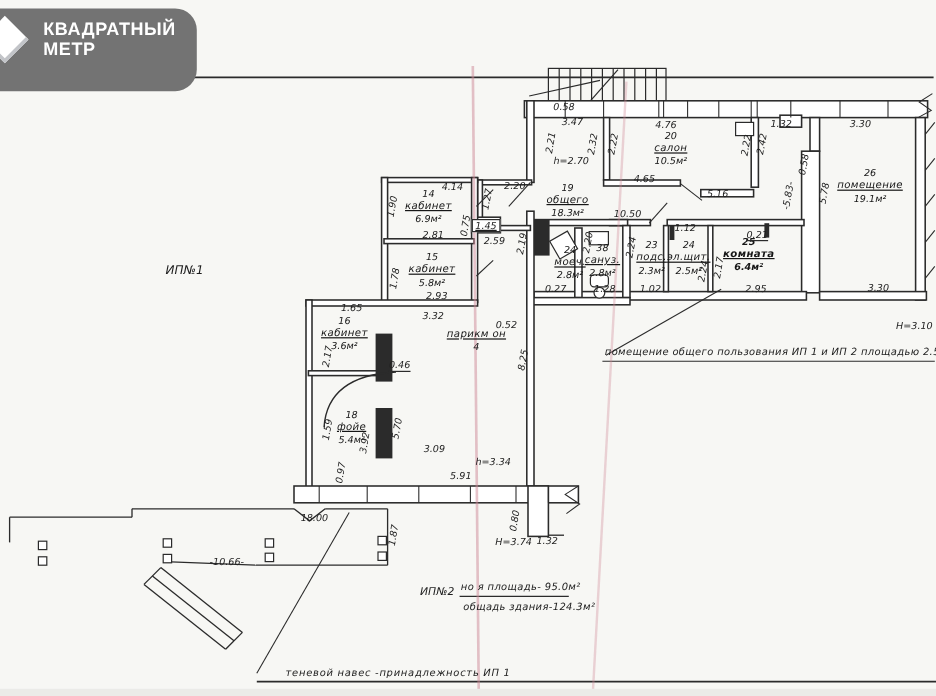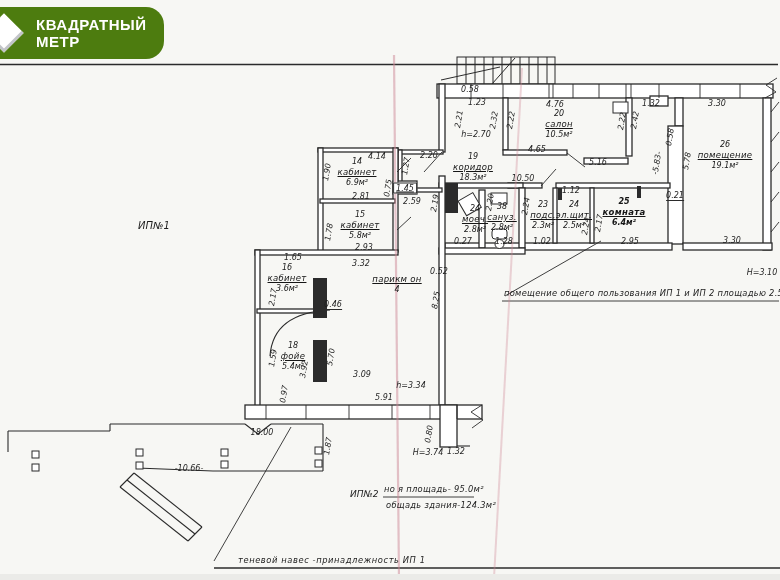--- a/index.html
+++ b/index.html
@@ -10,21 +10,21 @@
   .dim{position:absolute;font:italic 8px "DejaVu Sans",sans-serif;color:#1f1f1f;
        white-space:nowrap;transform:translate(-50%,-50%);}
   .dim.rot{transform:translate(-50%,-50%) rotate(-80deg);}
   .dim.box{border:1px solid #2b2b2b;background:#fff;padding:0 2px;}
   .dim.und{border-bottom:1px solid #2b2b2b;}
   .room{position:absolute;width:90px;text-align:center;
         font:italic 8px "DejaVu Sans",sans-serif;color:#161616;line-height:1.25;}
   .room .rnum{font-size:8px;}
   .room .rname{font-size:8.5px;text-decoration:underline;letter-spacing:.3px;}
   .room .rarea{font-size:8px;}
-  #logo{position:absolute;left:0;top:7px;width:164px;height:52px;background:#4d7c0f;
+  #logo{position:absolute;left:0;top:7px;width:164px;height:69px;background:#737373;
         border-radius:0 18px 18px 0;}
   #logo .diamond{position:absolute;left:-10px;top:12px;width:28px;height:28px;background:#fff;
         transform:rotate(45deg);box-shadow:inset -3px -3px 0 #c2c4c8;}
   #logo .ltext{position:absolute;left:36px;top:9px;color:#fff;font-weight:bold;
         font-family:"Liberation Sans",sans-serif;font-size:15px;line-height:17px;letter-spacing:.5px;}
   .note{font:italic 8.3px "DejaVu Sans",sans-serif;letter-spacing:.3px;}
   #ip1{font:italic 10px "DejaVu Sans",sans-serif;}
   #ip2{font:italic 9px "DejaVu Sans",sans-serif;}
   #bottomstrip{position:absolute;left:0;top:574px;width:780px;height:6px;background:#ebebe8;}
 </style>
@@ -226,21 +226,21 @@
       <div class="rname">кабинет</div>
       <div class="rarea">3.6м²</div>
     </div>
     <div class="room" style="left: 248px; top: 341px;">
       <div class="rnum">18</div>
       <div class="rname">фойе</div>
       <div class="rarea">5.4м²</div>
     </div>
     <div class="room" style="left: 428px; top: 152px;">
       <div class="rnum">19</div>
-      <div class="rname">коридор</div>
+      <div class="rname">общего</div>
       <div class="rarea">18.3м²</div>
     </div>
     <div class="room" style="left: 514px; top: 109px;">
       <div class="rnum">20</div>
       <div class="rname">салон</div>
       <div class="rarea">10.5м²</div>
     </div>
     <div class="room" style="left: 430px; top: 204px;">
       <div class="rnum">24</div>
       <div class="rname">моеч.</div>
@@ -269,21 +269,21 @@
     <div class="room" style="left: 680px; top: 140px;">
       <div class="rnum">26</div>
       <div class="rname">помещение</div>
       <div class="rarea">19.1м²</div>
     </div>
     <div class="room" style="left: 352px; top: 274px;">
       <div class="rname">парикм он</div>
       <div class="rarea">4</div>
     </div>
     <div class="dim" style="left: 470px; top: 89px;">0.58</div>
-    <div class="dim" style="left: 477px; top: 102px;">1.23</div>
+    <div class="dim" style="left: 477px; top: 102px;">3.47</div>
     <div class="dim rot" style="left: 459px; top: 119px;">2.21</div>
     <div class="dim" style="left: 476px; top: 134px;">h=2.70</div>
     <div class="dim rot" style="left: 494px; top: 120px;">2.32</div>
     <div class="dim" style="left: 429px; top: 155px;">2.20</div>
     <div class="dim rot" style="left: 406px; top: 166px;">1.27</div>
     <div class="dim" style="left: 377px; top: 156px;">4.14</div>
     <div class="dim rot" style="left: 327px; top: 172px;">1.90</div>
     <div class="dim rot" style="left: 388px; top: 188px;">0.75</div>
     <div class="dim" style="left: 361px; top: 196px;">2.81</div>
     <div class="dim box" style="left: 405px; top: 188px; text-decoration: underline;">1.45</div>
@@ -292,21 +292,21 @@
     <div class="dim" style="left: 364px; top: 247px;">2.93</div>
     <div class="dim" style="left: 293px; top: 257px;">1.65</div>
     <div class="dim" style="left: 361px; top: 263px;">3.32</div>
     <div class="dim rot" style="left: 273px; top: 297px;">2.17</div>
     <div class="dim und" style="left: 333px; top: 305px;">0.46</div>
     <div class="dim rot" style="left: 273px; top: 358px;">1.59</div>
     <div class="dim rot" style="left: 331px; top: 357px;">5.70</div>
     <div class="dim rot" style="left: 304px; top: 369px;">3.92</div>
     <div class="dim" style="left: 362px; top: 374px;">3.09</div>
     <div class="dim rot" style="left: 284px; top: 394px;">0.97</div>
-    <div class="dim" style="left: 439px; top: 271px;">0.52</div>
+    <div class="dim" style="left: 422px; top: 271px;">0.52</div>
     <div class="dim rot" style="left: 436px; top: 300px;">8.25</div>
     <div class="dim" style="left: 411px; top: 385px;">h=3.34</div>
     <div class="dim" style="left: 384px; top: 397px;">5.91</div>
     <div class="dim" style="left: 262px; top: 432px;">18.00</div>
     <div class="dim" style="left: 189px; top: 468px;">-10.66-</div>
     <div class="dim rot" style="left: 328px; top: 446px;">1.87</div>
     <div class="dim rot" style="left: 429px; top: 434px;">0.80</div>
     <div class="dim" style="left: 428px; top: 452px;">Н=3.74</div>
     <div class="dim" style="left: 456px; top: 451px;">1.32</div>
     <div class="dim" style="left: 555px; top: 104px;">4.76</div>
@@ -317,21 +317,21 @@
     <div class="dim rot" style="left: 635px; top: 120px;">2.42</div>
     <div class="dim" style="left: 651px; top: 103px;">1.32</div>
     <div class="dim" style="left: 717px; top: 103px;">3.30</div>
     <div class="dim rot" style="left: 670px; top: 137px;">0.58</div>
     <div class="dim rot" style="left: 657px; top: 163px;">-5.83-</div>
     <div class="dim rot" style="left: 687px; top: 161px;">5.78</div>
     <div class="dim" style="left: 732px; top: 240px;">3.30</div>
     <div class="dim" style="left: 762px; top: 272px;">Н=3.10</div>
     <div class="dim" style="left: 523px; top: 178px;">10.50</div>
     <div class="dim" style="left: 571px; top: 190px;">1.12</div>
-    <div class="dim und" style="left: 631px; top: 196px; margin-left: 44px;">0.21</div>
+    <div class="dim und" style="left: 631px; top: 196px;">0.21</div>
     <div class="dim rot" style="left: 599px; top: 223px;">2.17</div>
     <div class="dim" style="left: 630px; top: 241px;">2.95</div>
     <div class="dim rot" style="left: 526px; top: 206px;">2.24</div>
     <div class="dim" style="left: 542px; top: 241px;">1.02</div>
     <div class="dim rot" style="left: 586px; top: 226px;">2.24</div>
     <div class="dim rot" style="left: 490px; top: 202px;">2.20</div>
     <div class="dim" style="left: 504px; top: 241px;">1.28</div>
     <div class="dim rot" style="left: 435px; top: 203px;">2.19</div>
     <div class="dim" style="left: 463px; top: 241px;">0.27</div>
   </div>

